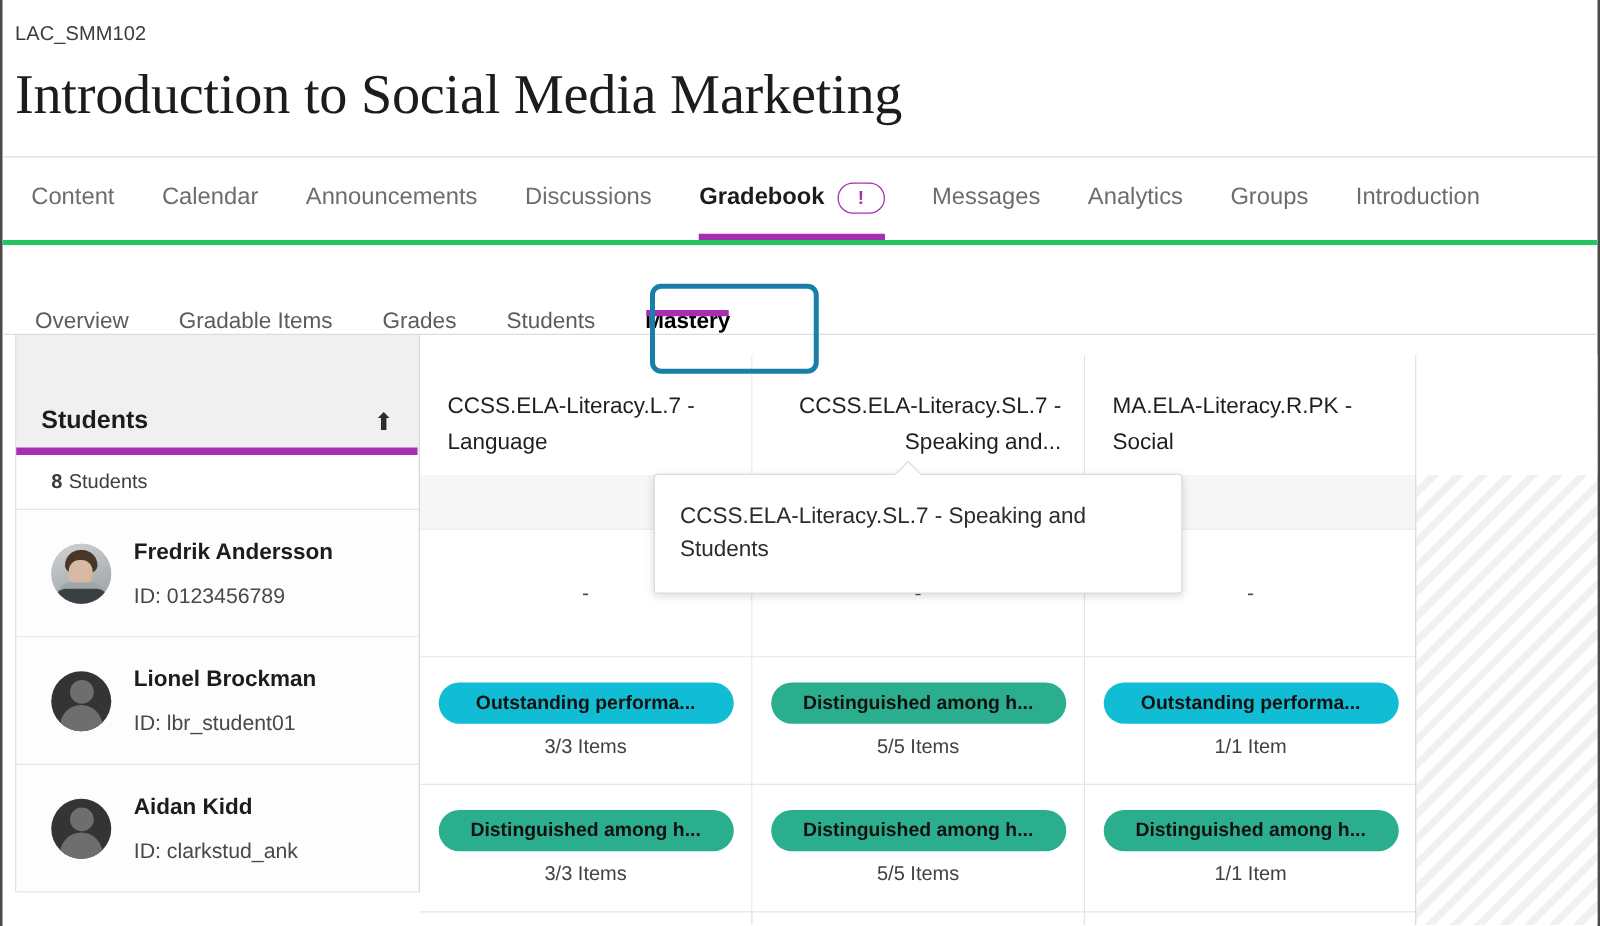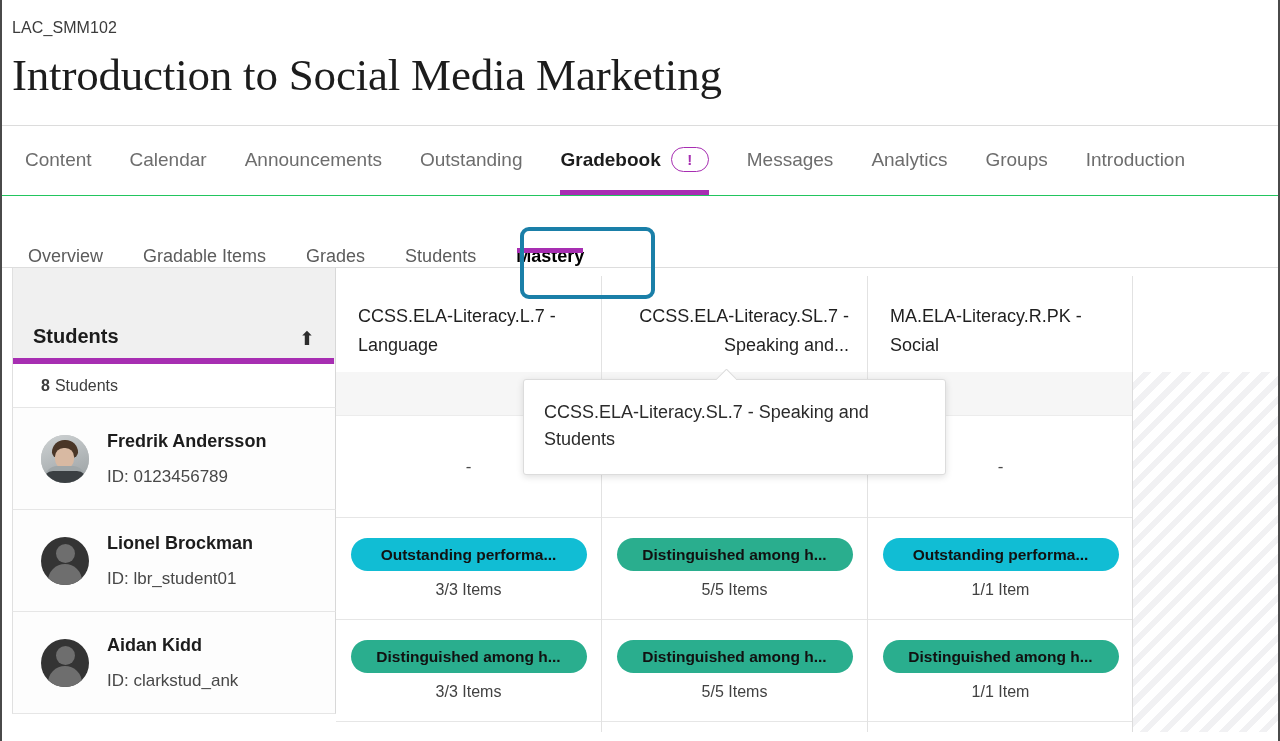--- a/index.html
+++ b/index.html
@@ -28,21 +28,21 @@
     font-family: "Liberation Serif", serif;
     font-size: 45px; font-weight: 400; color: #1c1c1c;
     line-height: 1.18; margin-top: 12px; letter-spacing: -.2px;
   }
 
   
   .primary-nav {
     position: relative;
     margin-top: 23px;
     border-top: 1px solid #dcdcdc;
-    border-bottom: 1px solid #22c55e;
+    border-bottom: 4px solid #22c55e;
     height: 71px;
     display: flex; align-items: flex-start;
     padding-left: 4px;
   }
   .nav-item {
     position: relative;
     font-size: 19px; color: #6d6d6d;
     padding: 0 0 2px 0; margin: 0 19px;
     display: flex; align-items: center; gap: 10px;
     height: 100%;
@@ -145,21 +145,21 @@
   .avatar.photo { background: #b9bcbd; }
   .avatar.photo .ph-sky { position:absolute; inset:0; background:linear-gradient(160deg,#cfd3d4 0%,#aeb3b5 60%,#9aa0a2 100%); }
   .avatar.photo .ph-hair { position:absolute; width:26px; height:18px; left:11px; top:5px; background:#4a3627; border-radius:13px 13px 6px 6px; }
   .avatar.photo .ph-face { position:absolute; width:19px; height:21px; left:14px; top:13px; background:#d8b9a2; border-radius:9px 9px 10px 10px; }
   .avatar.photo .ph-scarf { position:absolute; width:40px; height:18px; left:4px; top:31px; background:#9fa6a8; border-radius:12px 12px 4px 4px; }
   .avatar.photo .ph-body { position:absolute; width:44px; height:14px; left:2px; top:36px; background:#3a3f42; border-radius:10px 10px 0 0; }
   .student-name { font-size: 18px; font-weight: 700; color: #1c1c1c; line-height: 1.35; }
   .student-id { font-size: 17px; color: #484848; line-height: 1.4; margin-top: 12px; }
 
   .cols-area {
-    position: absolute; left: 334px; top: 8px; right: 0; height: 100%;
+    position: absolute; left: 334px; top: 16px; right: 0; height: 100%;
   }
   .data-col {
     position: absolute; top: 0; width: 266px; height: 100%;
     border-right: 1px solid #e2e2e2;
   }
   .col-head {
     height: 96px; padding: 26px 18px 0 22px;
     font-size: 18px; color: #1f1f1f; line-height: 1.62;
     background: #ffffff;
   }
@@ -234,21 +234,21 @@
       <div class="nav-item">
         <span>Content</span>
       </div>
       <div class="nav-item">
         <span>Calendar</span>
       </div>
       <div class="nav-item">
         <span>Announcements</span>
       </div>
       <div class="nav-item">
-        <span>Outstanding</span>
+        <span>Discussions</span>
       </div>
       <div class="nav-item active">
         <span>Gradebook</span>
         <span class="nav-badge">!</span>
         <span class="nav-underline"></span>
       </div>
       <div class="nav-item">
         <span>Messages</span>
       </div>
       <div class="nav-item">

